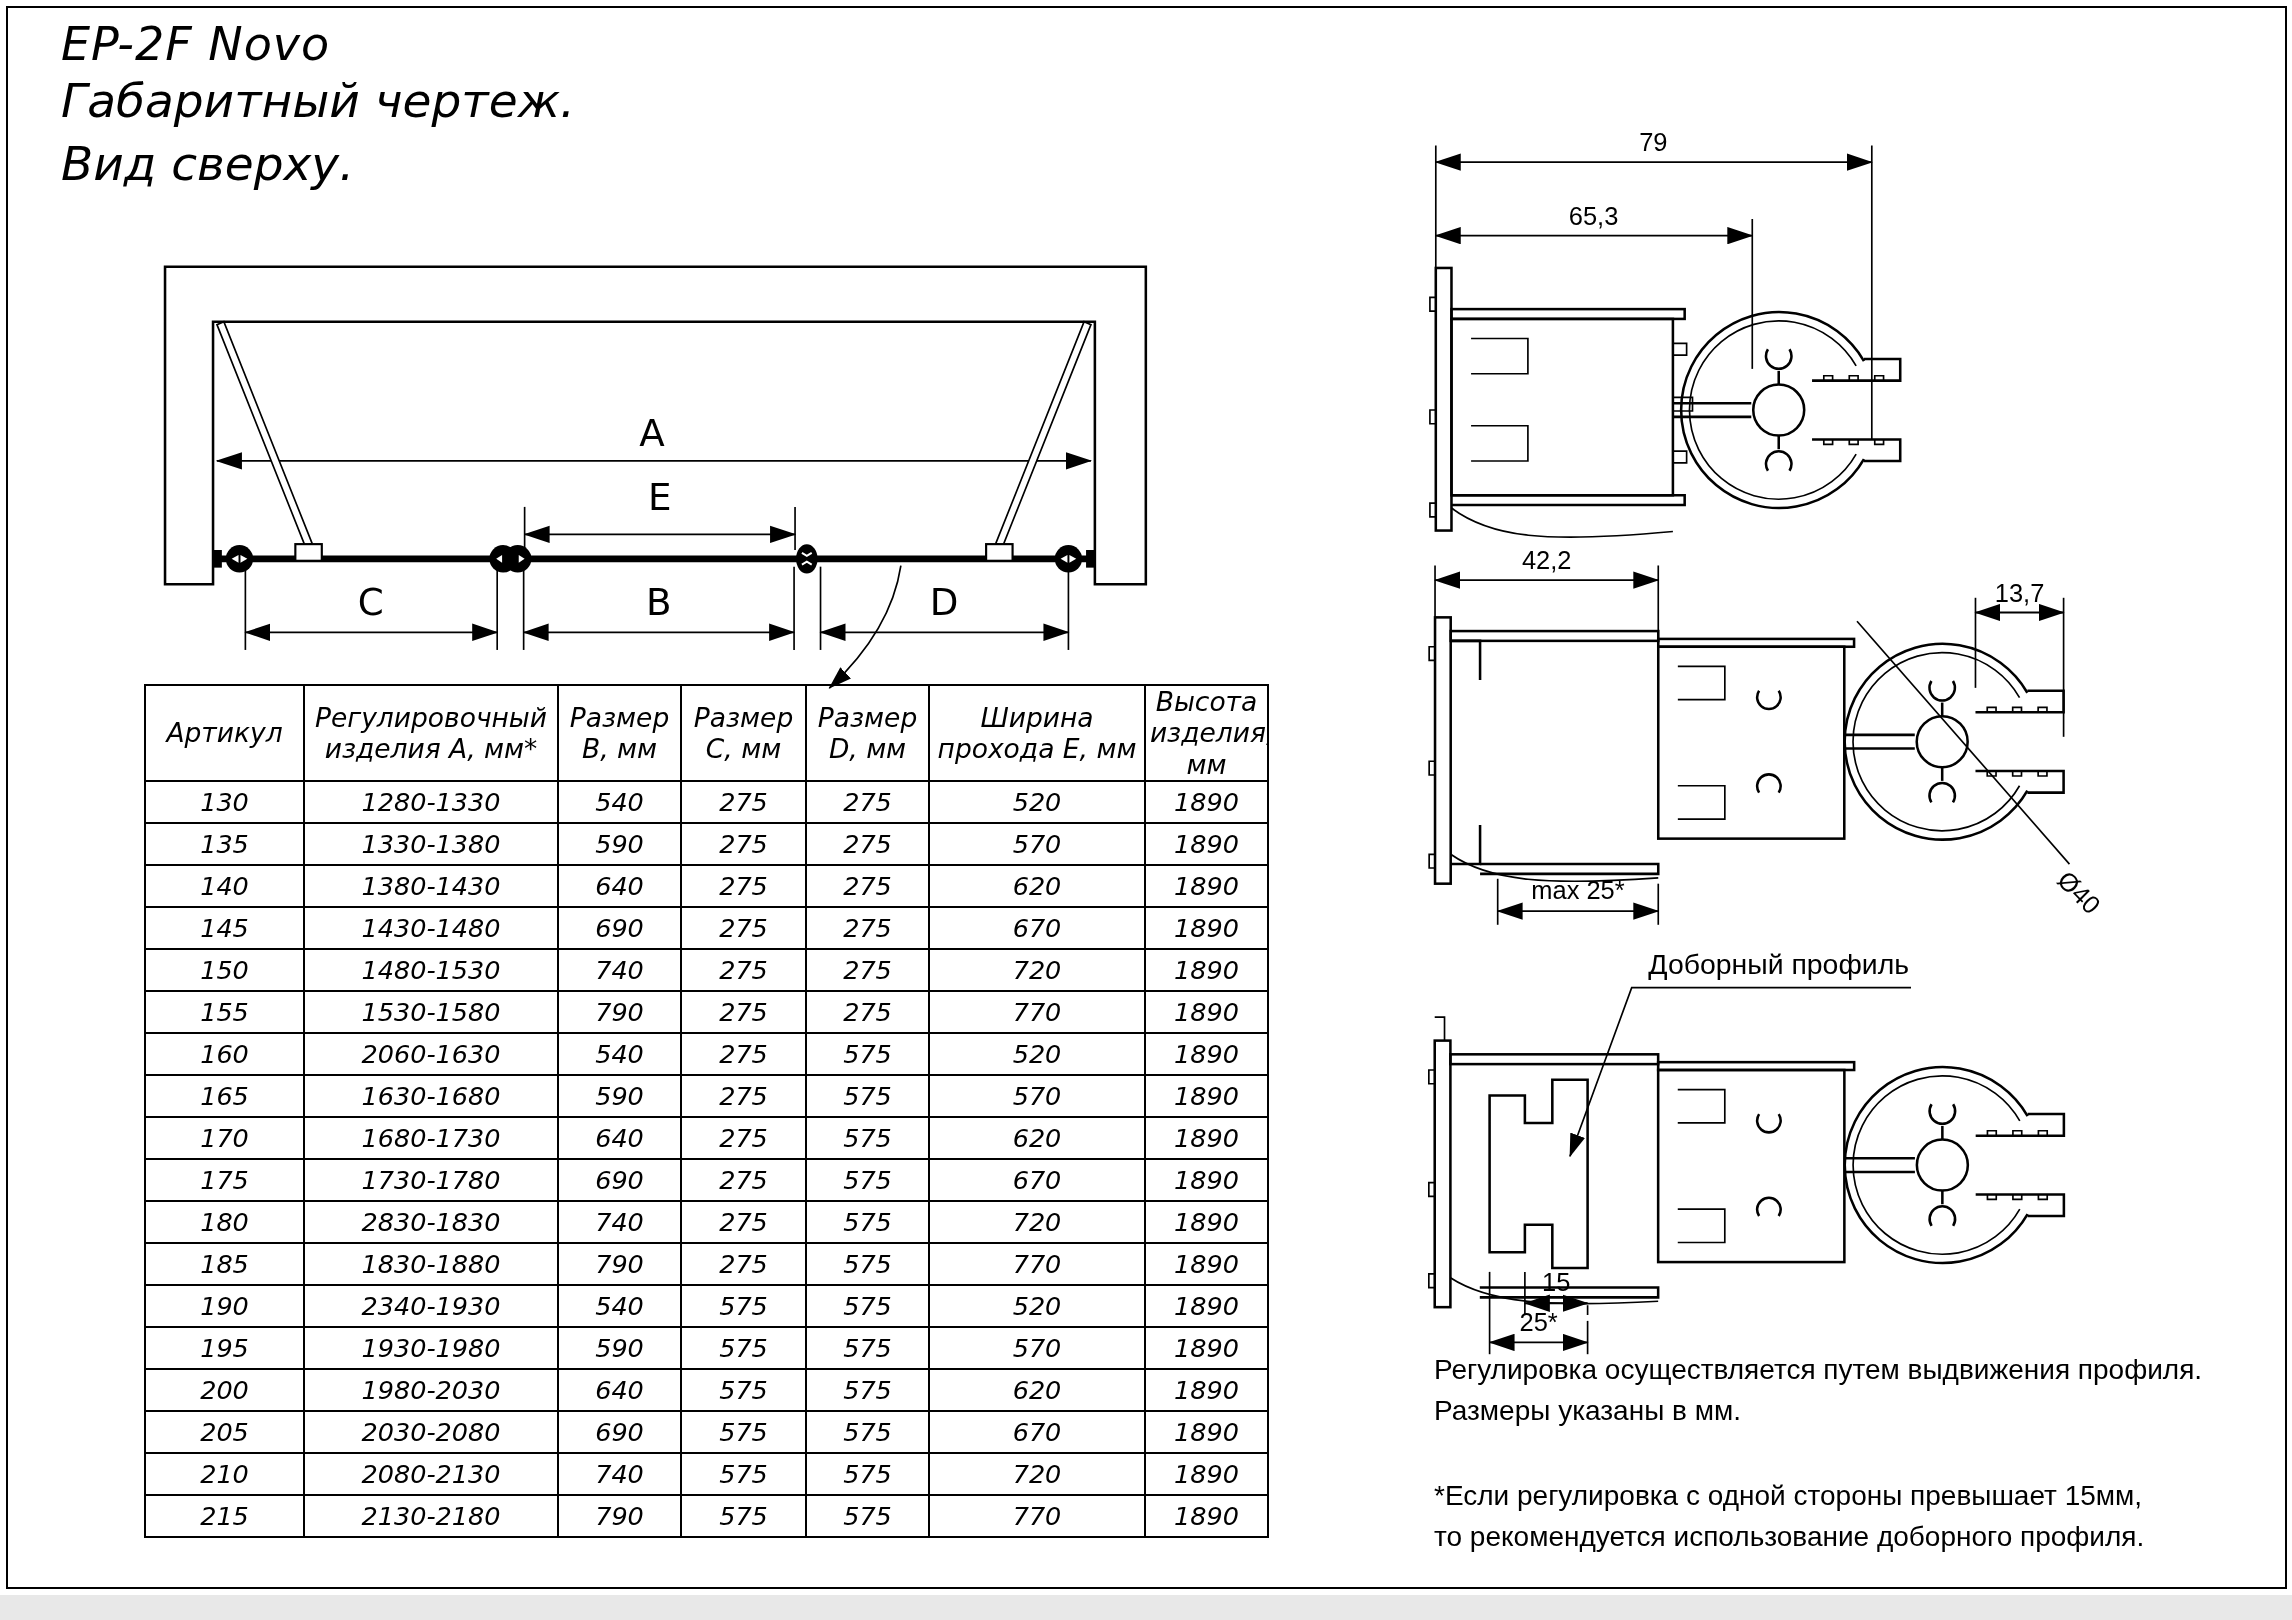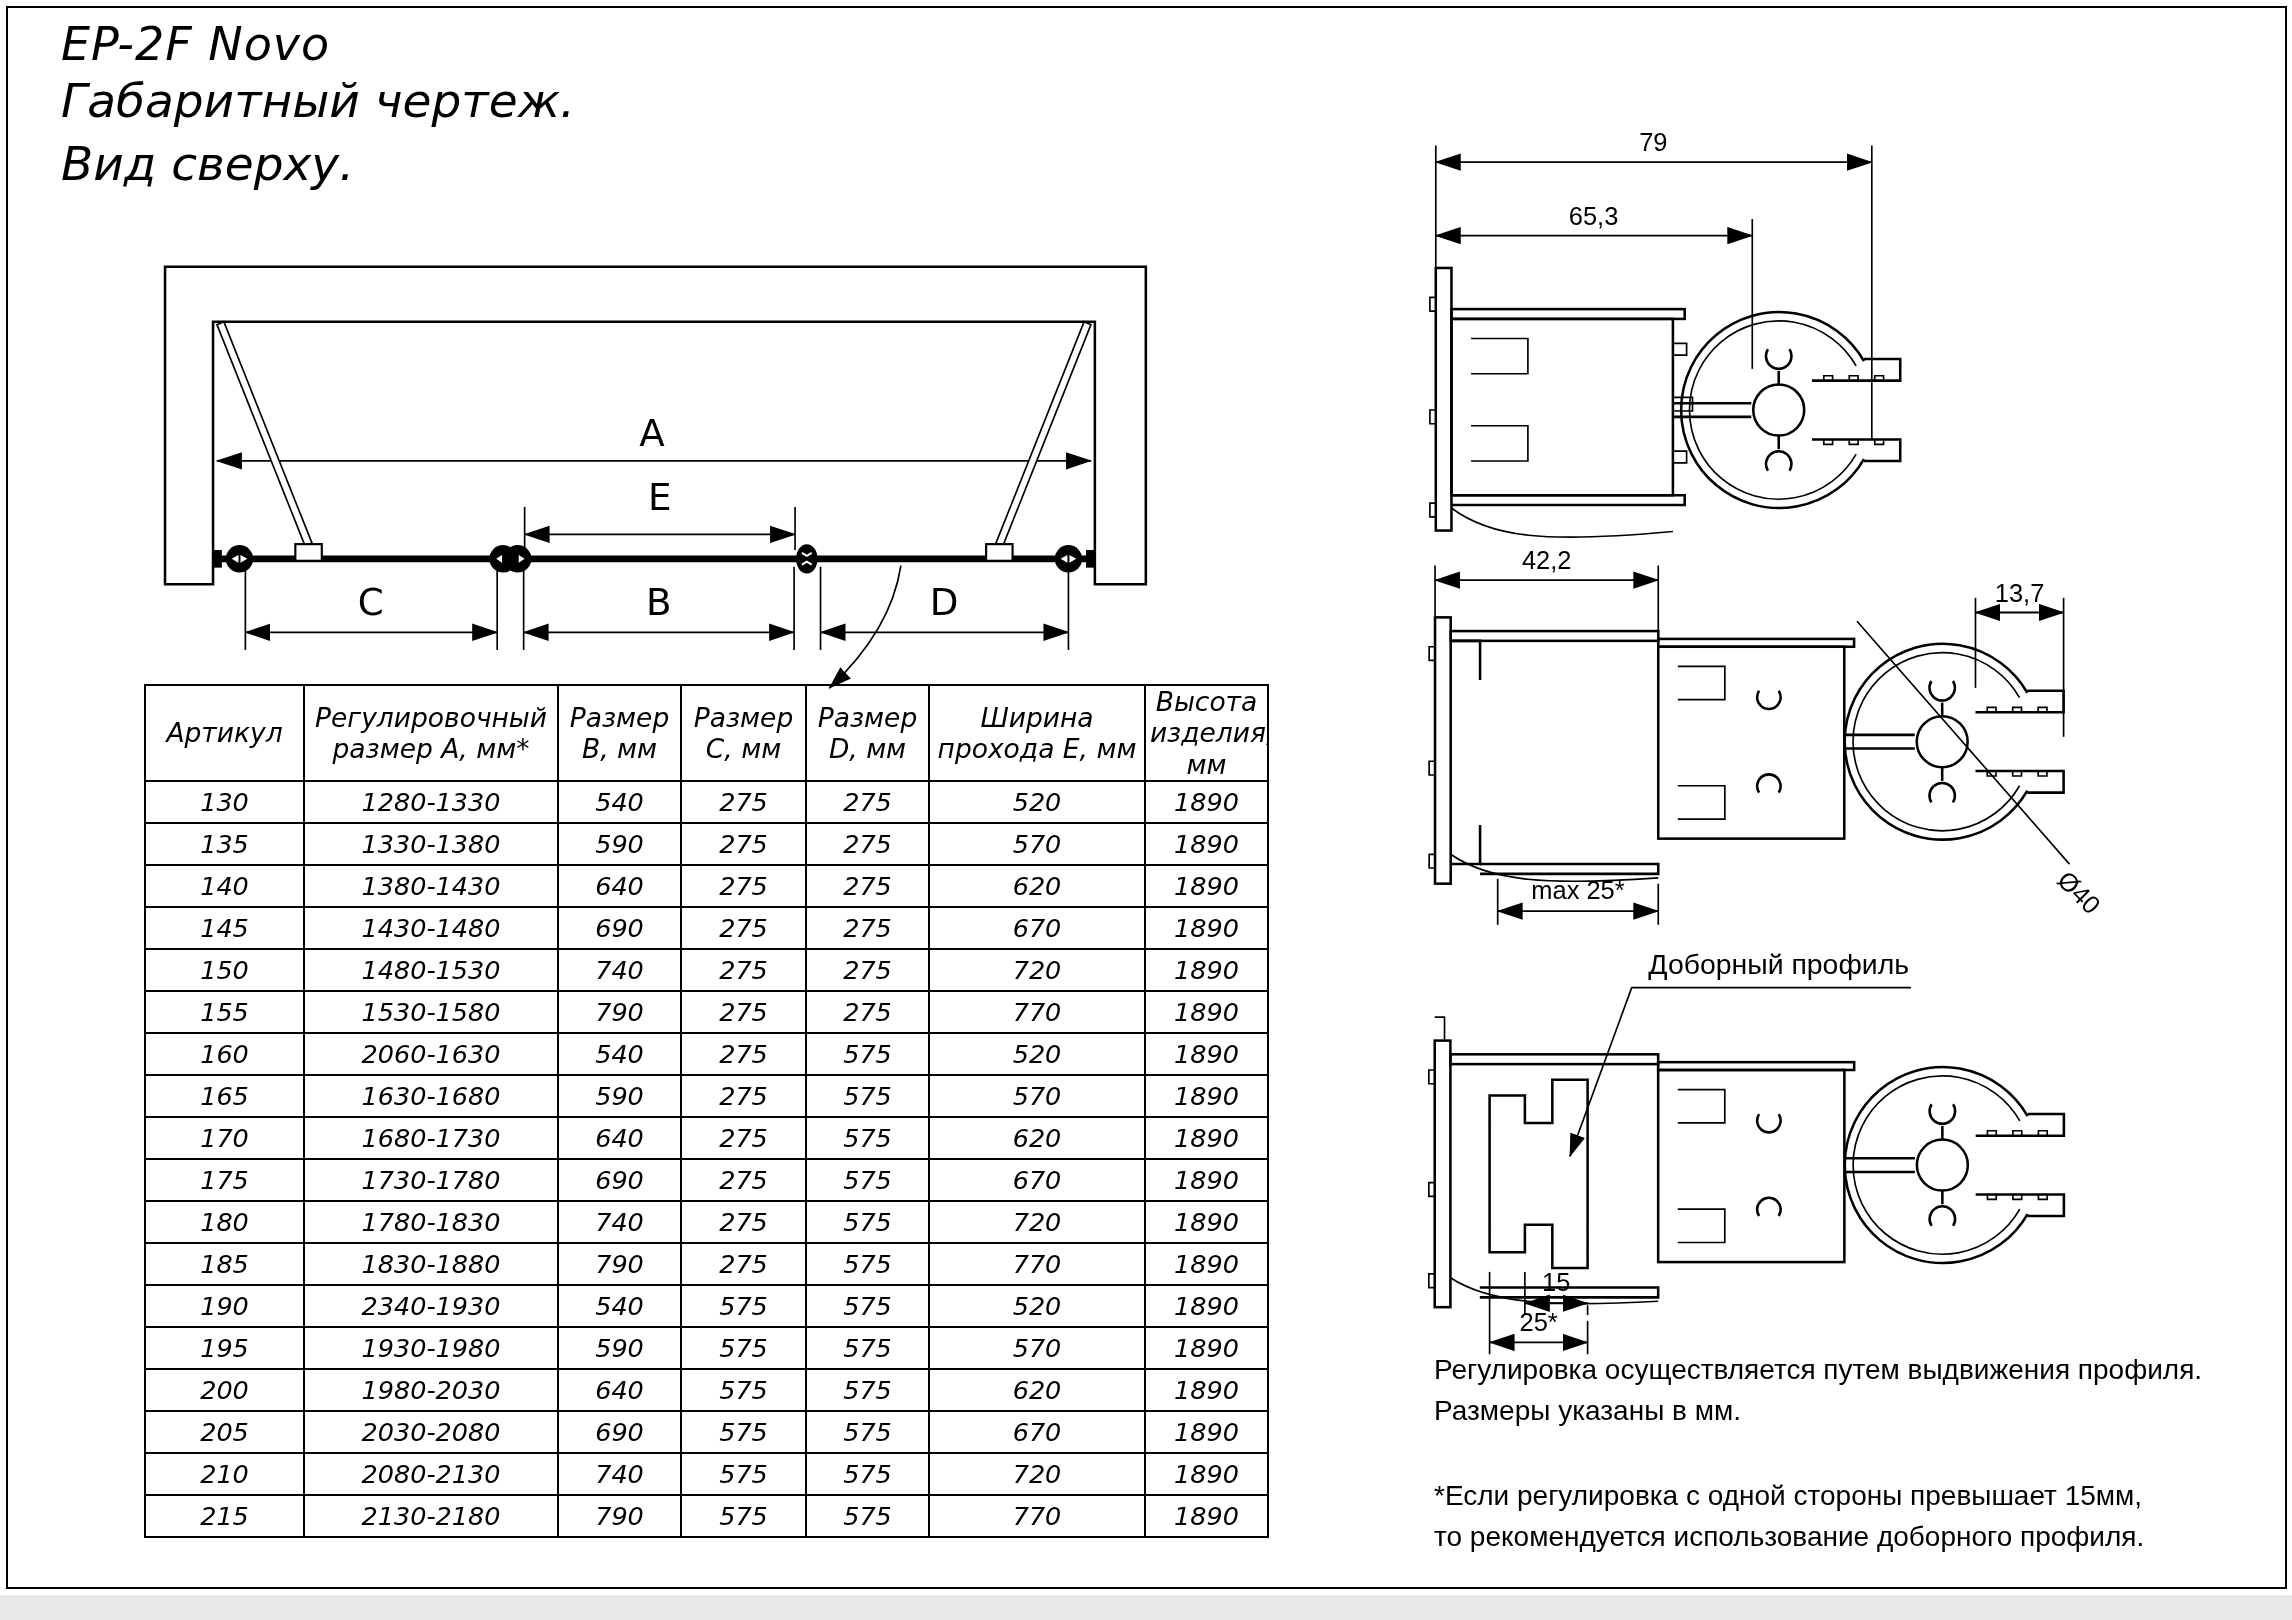--- a/index.html
+++ b/index.html
@@ -131,21 +131,21 @@
         <col style="width:254px">
         <col style="width:123px">
       <col style="width:125px">
         <col style="width:123px">
         <col style="width:216px">
         <col style="width:123px">
     </colgroup>
     <thead>
       <tr>
         <th>Артикул</th>
-        <th>Регулировочный размер А, мм*</th>
+        <th>Регулировочный изделия А, мм*</th>
         <th>Размер В, мм</th>
         <th>Размер С, мм</th>
         <th>Размер D, мм</th>
         <th>Ширина прохода Е, мм</th>
         <th>Высота изделия, мм</th>
       </tr>
     </thead>
     <tbody>
         <tr>
           <td>130</td>
@@ -232,21 +232,21 @@
           <td>175</td>
           <td>1730-1780</td>
           <td>690</td>
           <td>275</td>
           <td>575</td>
           <td>670</td>
           <td>1890</td>
         </tr>
         <tr>
           <td>180</td>
-          <td>1780-1830</td>
+          <td>2830-1830</td>
           <td>740</td>
           <td>275</td>
           <td>575</td>
           <td>720</td>
           <td>1890</td>
         </tr>
         <tr>
           <td>185</td>
           <td>1830-1880</td>
           <td>790</td>

